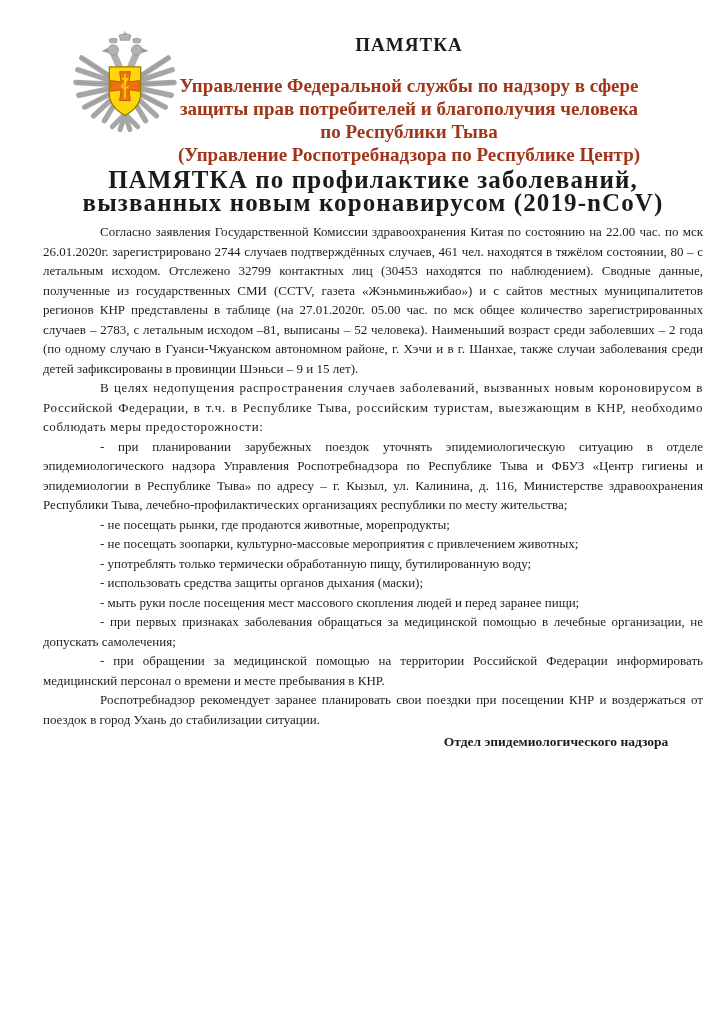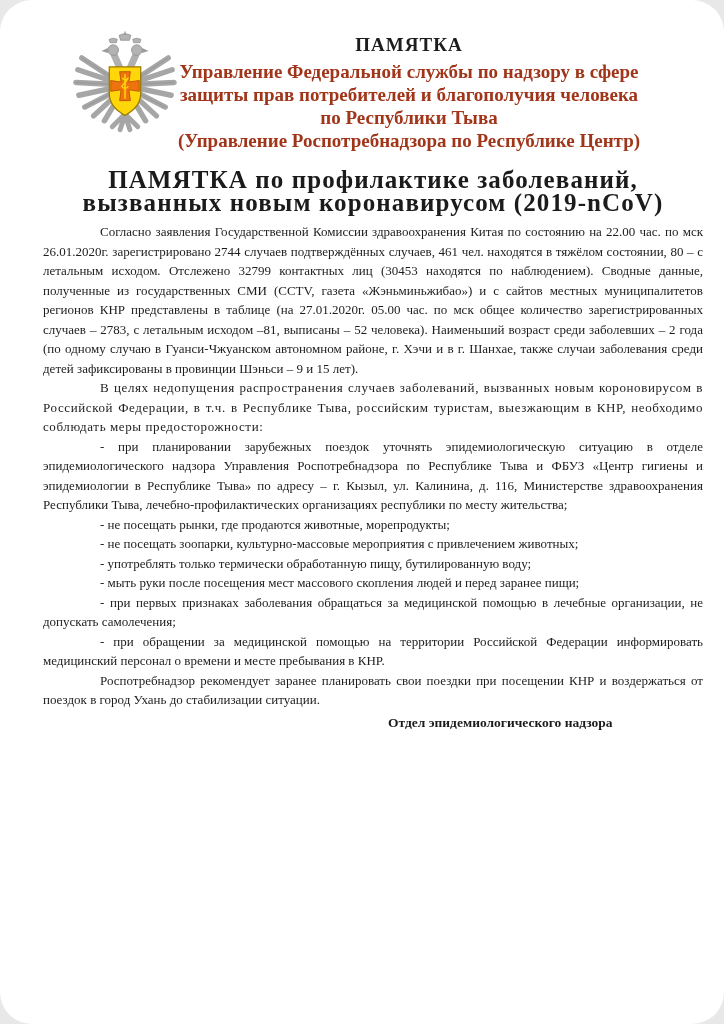--- a/index.html
+++ b/index.html
@@ -5,38 +5,37 @@
   html,body { margin:0; padding:0; background:#e8e8e8; }
   .page {
     position:relative;
     width:724px; height:1024px;
     margin:0 auto;
     background:#ffffff;
     font-family:"Liberation Serif", serif;
     color:#1d1d1d;
     overflow:hidden;
     box-sizing:border-box;
-    border-radius:32px;
   }
   
   .header { position:relative; height:222px; }
   .emblem {
     position:absolute; left:71px; top:31px;
     width:108px; height:102px;
   }
   .header-text {
     position:absolute; left:122px; right:28px; top:34px;
     text-align:center;
   }
   .doc-label {
     font-size:19px; font-weight:700; letter-spacing:1px;
     color:#1d1d1d;
   }
   .org-block {
-    margin-top:4px;
+    margin-top:18px;
     font-size:19px; font-weight:700; line-height:23px;
     color:#a0351a;
   }
   .subtitle {
     position:absolute; left:43px; top:168px; width:660px;
     text-align:center;
     font-size:25px; font-weight:700; line-height:23px;
     letter-spacing:1.1px;
     color:#1b1b1b;
   }
@@ -48,20 +47,21 @@
     text-align:justify;
     color:#1c1c1c;
   }
   .body-text p { margin:0; text-indent:57px; }
   .body-text p.bold { font-weight:400; letter-spacing:0.6px; }
   
   .footer {
     margin:4px 0 0 388px;
     font-size:13.5px; font-weight:700; line-height:17.5px;
     color:#1b1b1b;
+    text-align:center;
   }
 </style>
 </head>
 <body>
 
 <div class="page">
 
   <div class="header">
 
     <div class="emblem">
@@ -139,20 +139,21 @@
     </div>
   </div>
 
   <div class="body-text">
     <p>Согласно заявления Государственной Комиссии здравоохранения Китая по состоянию на 22.00 час. по мск 26.01.2020г. зарегистрировано 2744 случаев подтверждённых случаев, 461 чел. находятся в тяжёлом состоянии, 80 – с летальным исходом. Отслежено 32799 контактных лиц (30453 находятся по наблюдением). Сводные данные, полученные из государственных СМИ (CCTV, газета «Жэньминьжибао») и с сайтов местных муниципалитетов регионов КНР представлены в таблице (на 27.01.2020г. 05.00 час. по мск общее количество зарегистрированных случаев – 2783, с летальным исходом –81, выписаны – 52 человека). Наименьший возраст среди заболевших – 2 года (по одному случаю в Гуанси-Чжуанском автономном районе, г. Хэчи и в г. Шанхае, также случаи заболевания среди детей зафиксированы в провинции Шэньси – 9 и 15 лет).</p>
     <p class="bold">В целях недопущения распространения случаев заболеваний, вызванных новым короновирусом в Российской Федерации, в т.ч. в Республике Тыва, российским туристам, выезжающим в КНР, необходимо соблюдать меры предосторожности:</p>
     <p>- при планировании зарубежных поездок уточнять эпидемиологическую ситуацию в отделе эпидемиологического надзора Управления Роспотребнадзора по Республике Тыва и ФБУЗ «Центр гигиены и эпидемиологии в Республике Тыва» по адресу – г. Кызыл, ул. Калинина, д. 116, Министерстве здравоохранения Республики Тыва, лечебно-профилактических организациях республики по месту жительства;</p>
     <p>- не посещать рынки, где продаются животные, морепродукты;</p>
     <p>- не посещать зоопарки, культурно-массовые мероприятия с привлечением животных;</p>
     <p>- употреблять только термически обработанную пищу, бутилированную воду;</p>
+    <p>- использовать средства защиты органов дыхания (маски);</p>
     <p>- мыть руки после посещения мест массового скопления людей и перед заранее пищи;</p>
     <p>- при первых признаках заболевания обращаться за медицинской помощью в лечебные организации, не допускать самолечения;</p>
     <p>- при обращении за медицинской помощью на территории Российской Федерации информировать медицинский персонал о времени и месте пребывания в КНР.</p>
     <p>Роспотребнадзор рекомендует заранее планировать свои поездки при посещении КНР и воздержаться от поездок в город Ухань до стабилизации ситуации.</p>
   </div>
 
   <div class="footer">
     <div>Отдел эпидемиологического надзора</div>
   </div>
 

